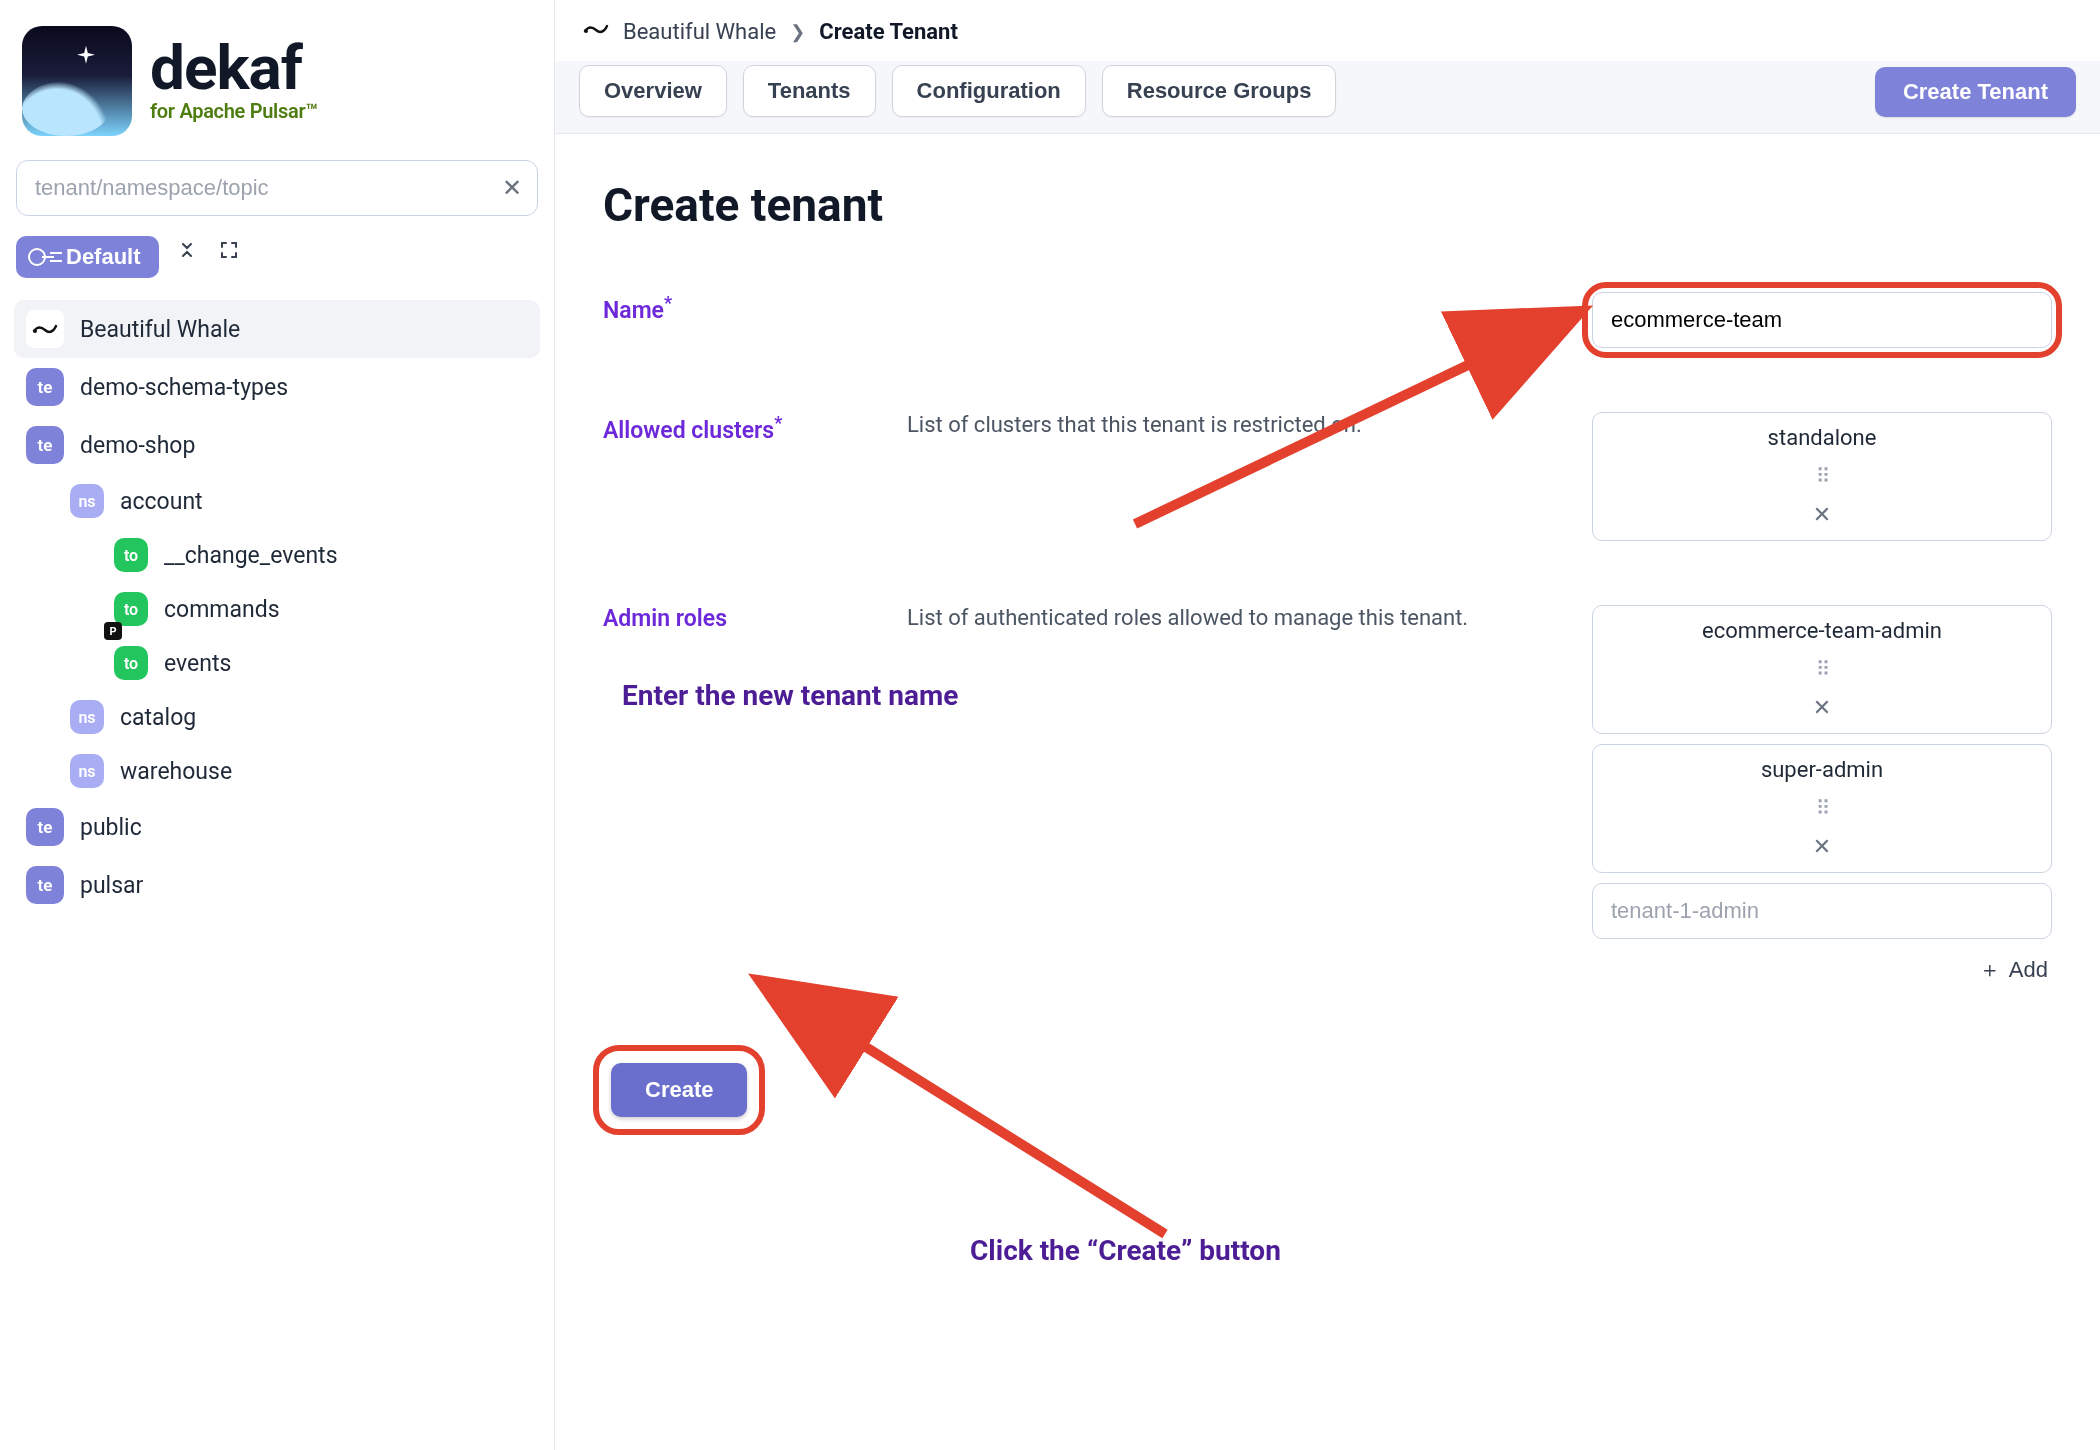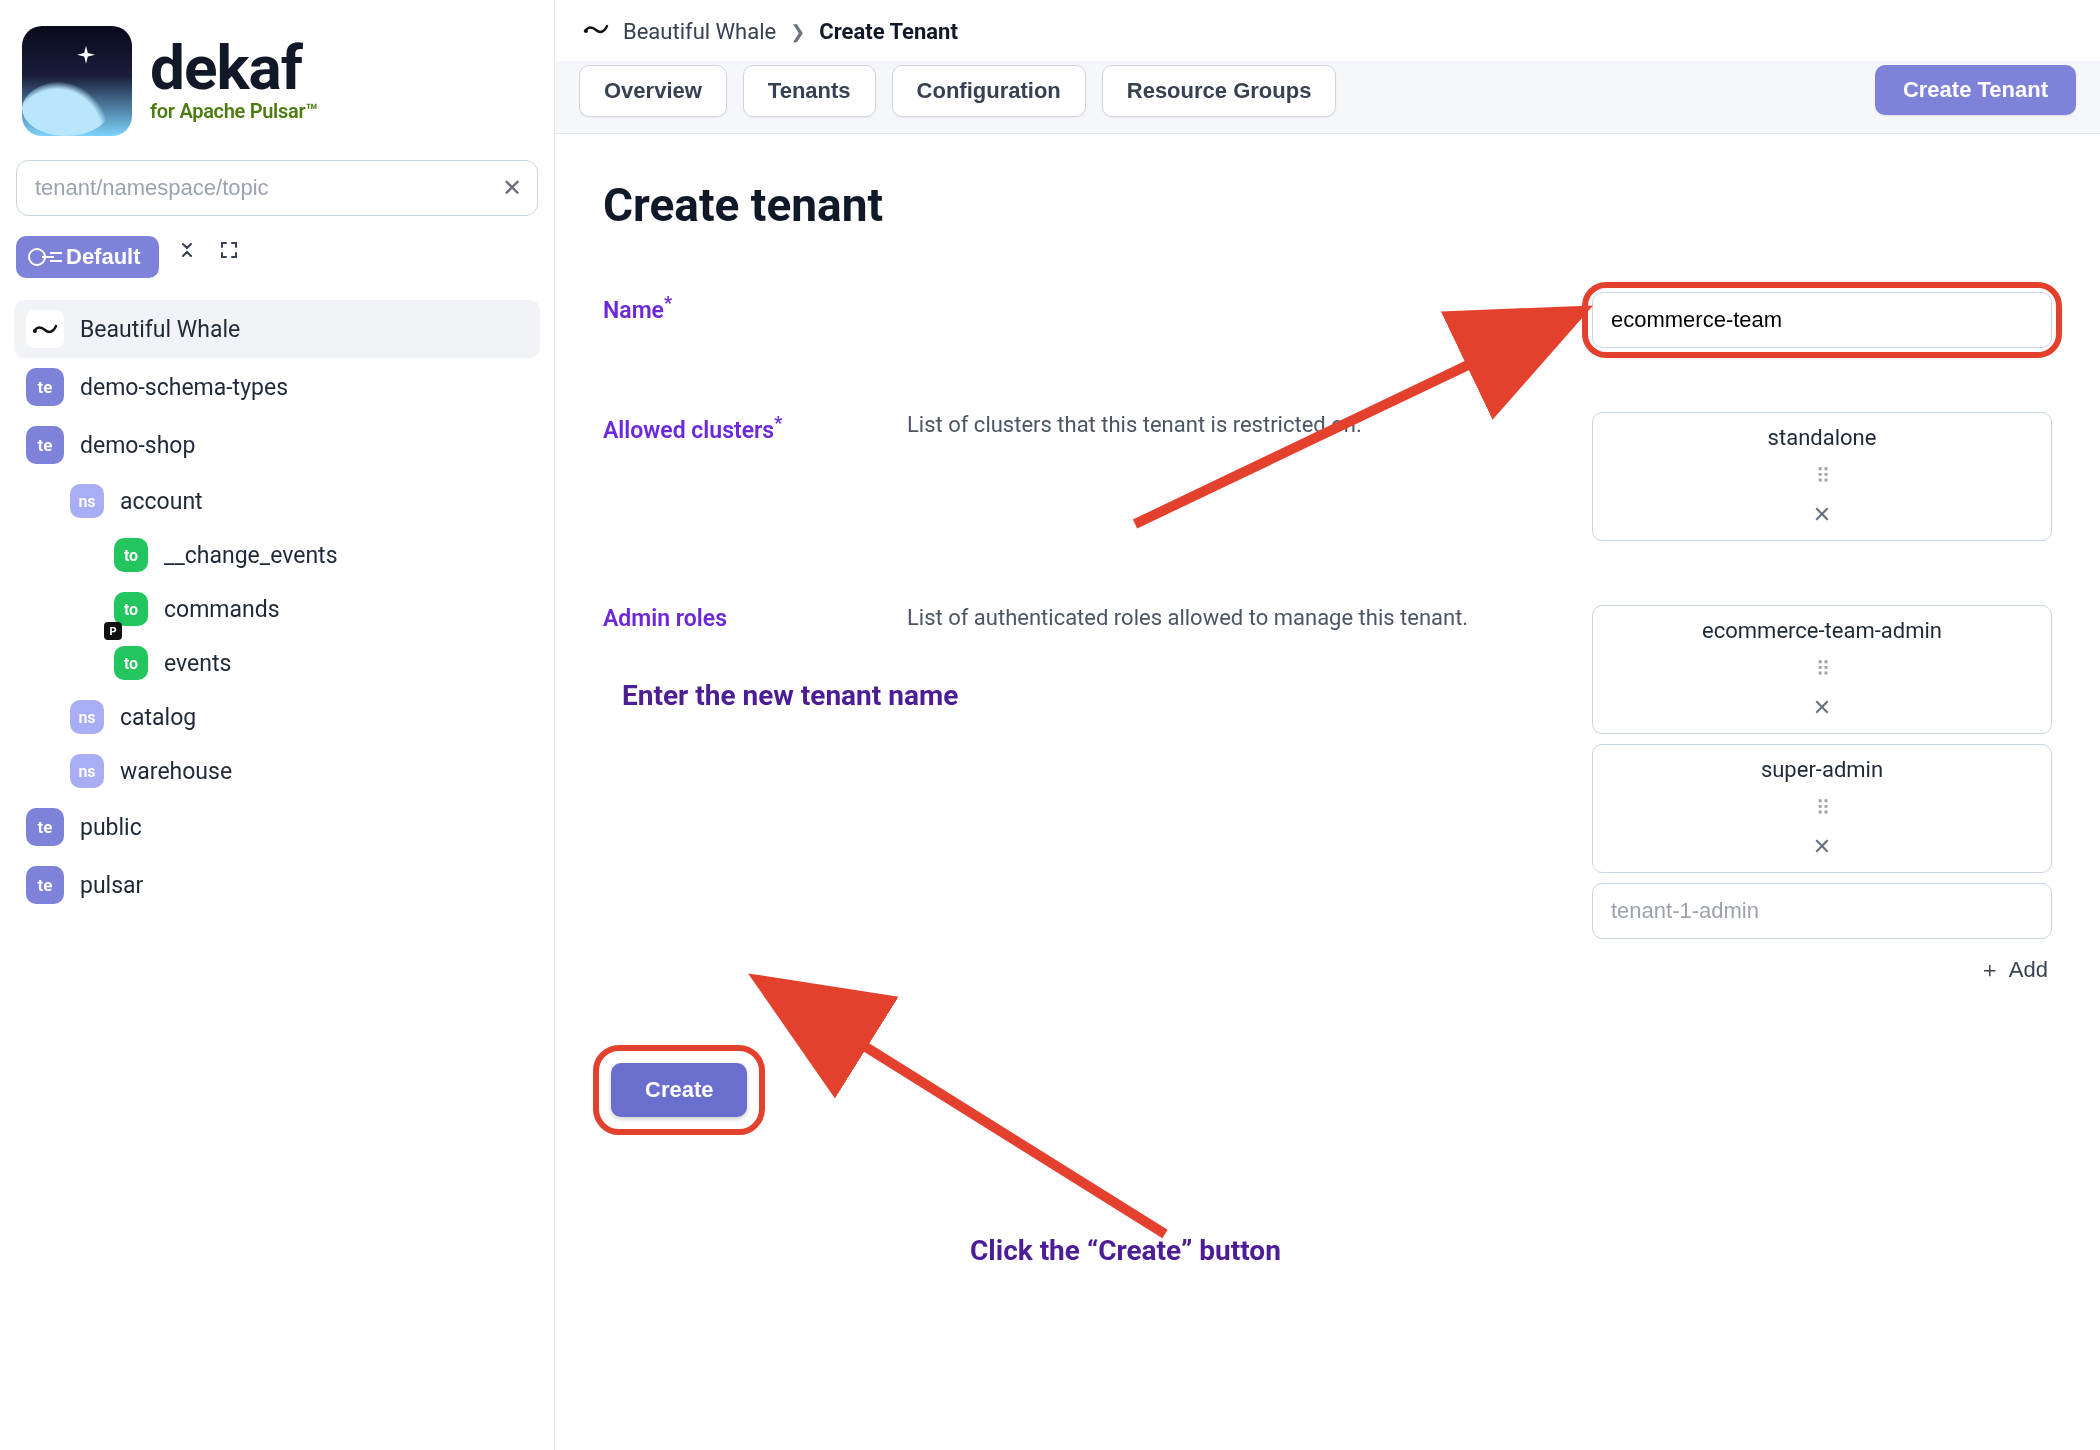--- a/index.html
+++ b/index.html
@@ -222,21 +222,21 @@
   gap: 14px;
   padding: 16px 28px 14px 28px;
   font-size: 22px;
 }
 .breadcrumb-link { color: #374151; }
 .breadcrumb-sep { color: #6b7280; font-size: 18px; }
 .breadcrumb-current { color: #111827; font-weight: 700; }
 
 .toolbar {
   display: flex;
-  align-items: flex-start;
+  align-items: flex-end;
   gap: 16px;
   padding: 4px 24px 16px 24px;
   background: #f6f7fb;
   border-bottom: 1px solid #e5e7eb;
 }
 .tab-btn {
   padding: 12px 24px;
   font-size: 22px;
   font-weight: 600;
   color: #374151;

